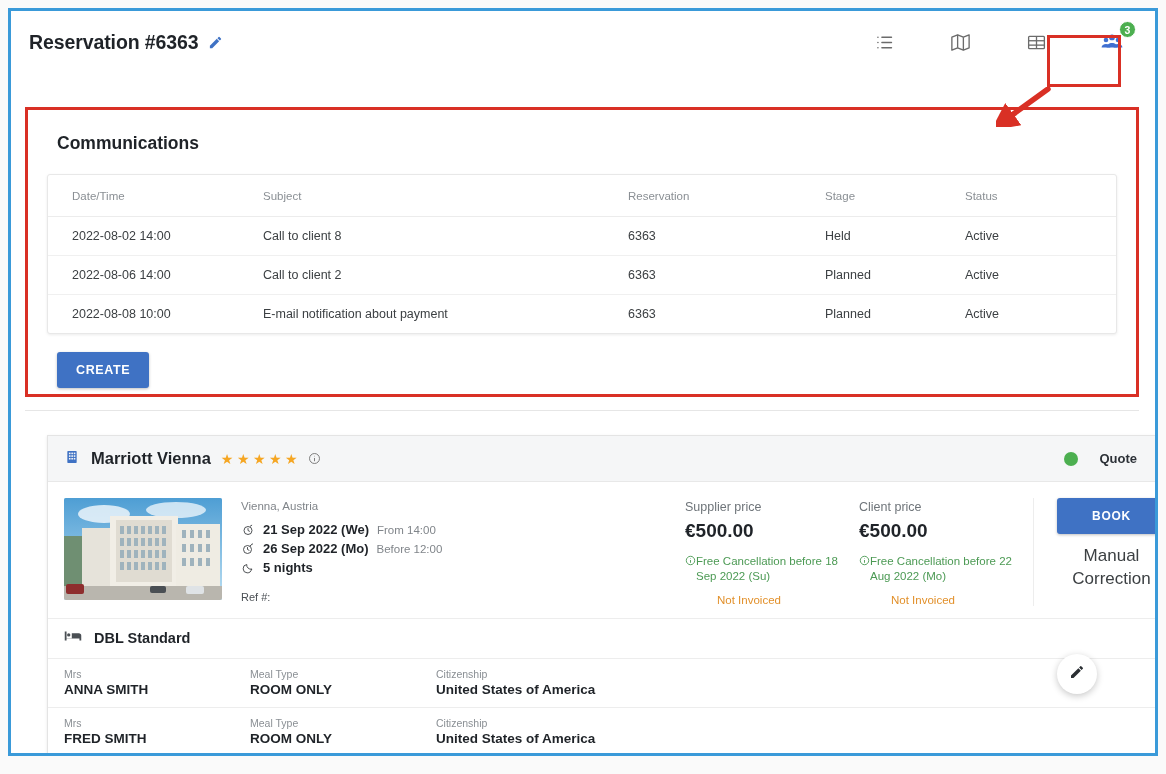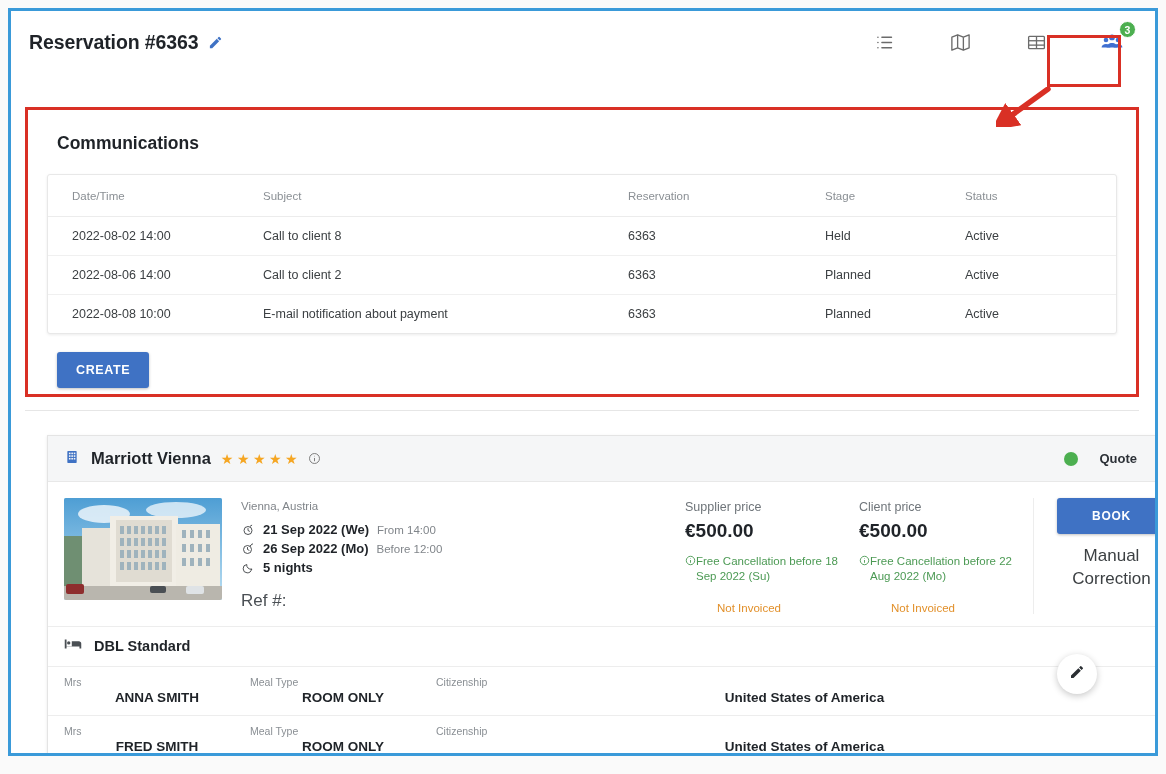--- a/index.html
+++ b/index.html
@@ -243,37 +243,37 @@
   .date-line {
     display: flex;
     align-items: center;
     gap: 8px;
     margin-bottom: 4px;
     font-size: 13px;
   }
   .date-line .dl-icon { width: 14px; display:inline-flex; justify-content:center; color: #3c4043; }
   .date-strong { font-weight: bold; color: #1f2328; }
   .date-weak { color: #80858a; font-size: 11.5px; }
-  .ref-line { margin-top: 16px; font-size: 17px; color: #4a4f54; }
+  .ref-line { margin-top: 16px; font-size: 11px; color: #4a4f54; }
 
   .price-col {
     flex: 0 0 174px;
     padding-top: 2px;
   }
   .price-label { font-size: 12.5px; color: #6f757a; margin-bottom: 6px; }
   .price-value { font-size: 19px; font-weight: bold; color: #1f2328; margin-bottom: 12px; }
   .cancel-note {
     font-size: 11.5px;
     color: #4c9a54;
     line-height: 1.32;
     display: flex;
     justify-content: space-between;
   }
   .cancel-note .ci { flex: 0 0 11px; margin-top: 1px; }
-  .invoice-note { font-size: 11.5px; color: #e2902a; margin-top: 18px; padding-left: 32px; }
+  .invoice-note { font-size: 11.5px; color: #e2902a; margin-top: 10px; padding-left: 32px; }
 
   .action-col {
     flex: 0 0 140px;
     padding-left: 16px;
     border-left: 1px solid #ededed;
     text-align: center;
   }
   .btn-book {
     display: inline-block;
     width: 110px;
@@ -308,21 +308,21 @@
   .guest-row {
     display: flex;
     padding: 9px 16px 10px 16px;
     border-top: 1px solid #ededed;
   }
   .guest-cell { }
   .gc-name    { flex: 0 0 186px; }
   .gc-meal    { flex: 0 0 186px; }
   .gc-citizen { flex: 1 1 auto; }
   .gc-label { font-size: 10.5px; color: #8a8f94; margin-bottom: 2px; }
-  .gc-value { font-size: 13.5px; font-weight: bold; color: #1f2328; text-align: center; }
+  .gc-value { font-size: 13.5px; font-weight: bold; color: #1f2328; }
 
   
   .fab-edit {
     position: absolute;
     left: 1046px; top: 643px;
     width: 40px; height: 40px;
     border-radius: 50%;
     background: #ffffff;
     box-shadow: 0 2px 7px rgba(0,0,0,0.22);
     display: flex; align-items: center; justify-content: center;

